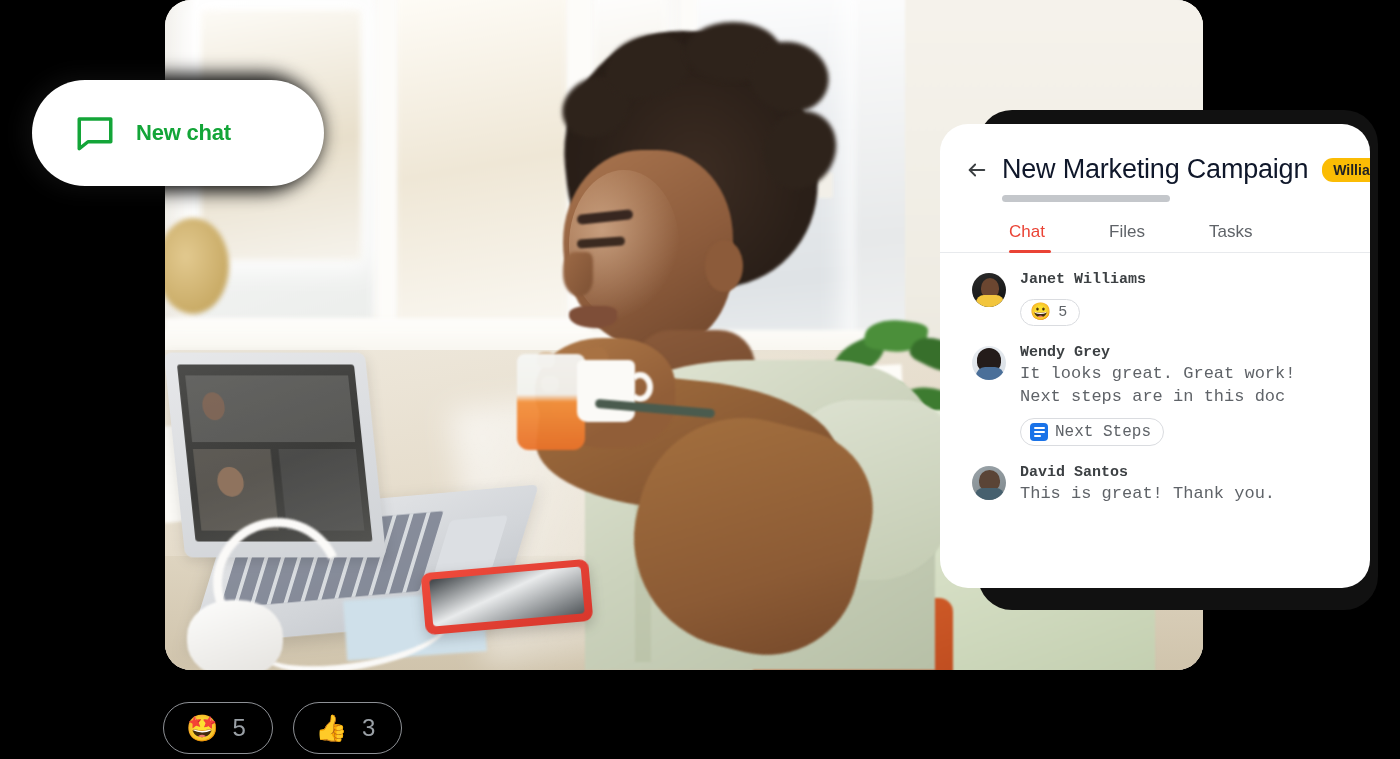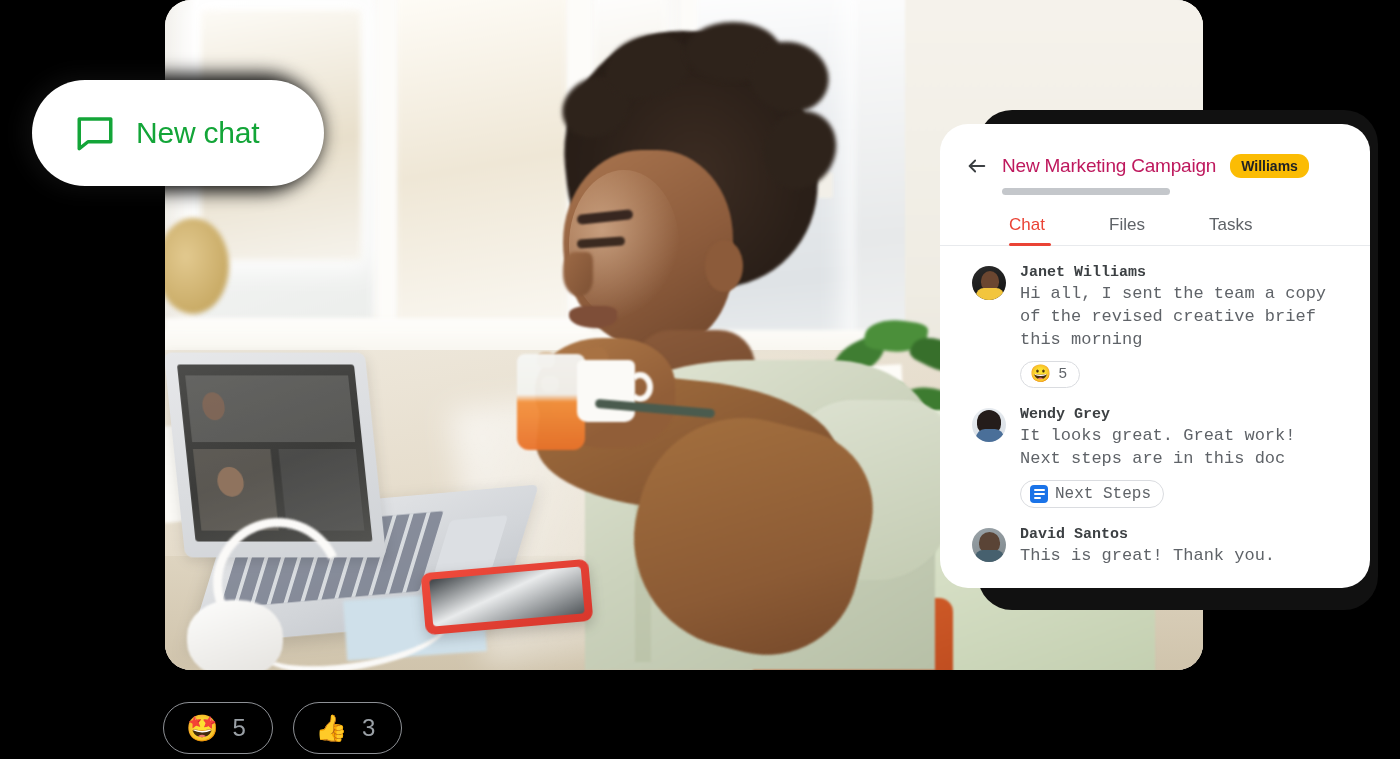--- a/index.html
+++ b/index.html
@@ -310,38 +310,38 @@
     filter: blur(9px);
   }
   .new-chat-pill {
     position: absolute; left: 32px; top: 80px; width: 292px; height: 106px;
     background: #ffffff; border-radius: 53px;
     display: flex; align-items: center; gap: 20px;
     padding-left: 42px;
   }
   .chat-icon svg { display: block; }
   .new-chat-label {
-    color: #13a538; font-size: 30px; font-weight: normal; letter-spacing: -0.2px;
+    color: #13a538; font-size: 22px; font-weight: bold; letter-spacing: -0.2px;
   }
 
   
   .panel-backdrop {
     position: absolute; left: 978px; top: 110px; width: 400px; height: 500px;
     background: #111111; border-radius: 34px;
   }
   .panel {
     position: absolute; left: 940px; top: 124px; width: 430px; height: 464px;
     background: #ffffff; border-radius: 28px;
     overflow: hidden;
   }
   .panel-header { padding: 30px 24px 0 26px; }
   .header-row { display: flex; align-items: center; gap: 14px; }
   .back-arrow { width: 22px; height: 22px; flex: none; }
   .panel-title {
-    font-size: 19px; color: #be185d; letter-spacing: -0.2px; white-space: nowrap;
+    font-size: 27px; color: #0f172a; letter-spacing: -0.2px; white-space: nowrap;
   }
   .external-badge {
     background: #FBBC04; color: #202124; font-size: 14px; font-weight: bold;
     padding: 4px 11px; border-radius: 11px; white-space: nowrap;
   }
   .placeholder-bar {
     width: 168px; height: 7px; background: #c4c7cb; border-radius: 4px;
     margin: 10px 0 0 36px;
   }
   .tabs {
@@ -563,21 +563,20 @@
         <span>Tasks</span>
       </div>
     </div>
 
     <div class="messages">
 
       <div class="msg">
         <div class="avatar av-janet"></div>
         <div class="msg-body">
           <div class="msg-author">Janet Williams</div>
-          <div class="msg-text">Hi all, I sent the team a copy of the revised creative brief this morning</div>
           <div class="chip">
             <span class="chip-emoji">😀</span>
             <span class="chip-count">5</span>
           </div>
         </div>
       </div>
 
       <div class="msg">
         <div class="avatar av-wendy"></div>
         <div class="msg-body">

